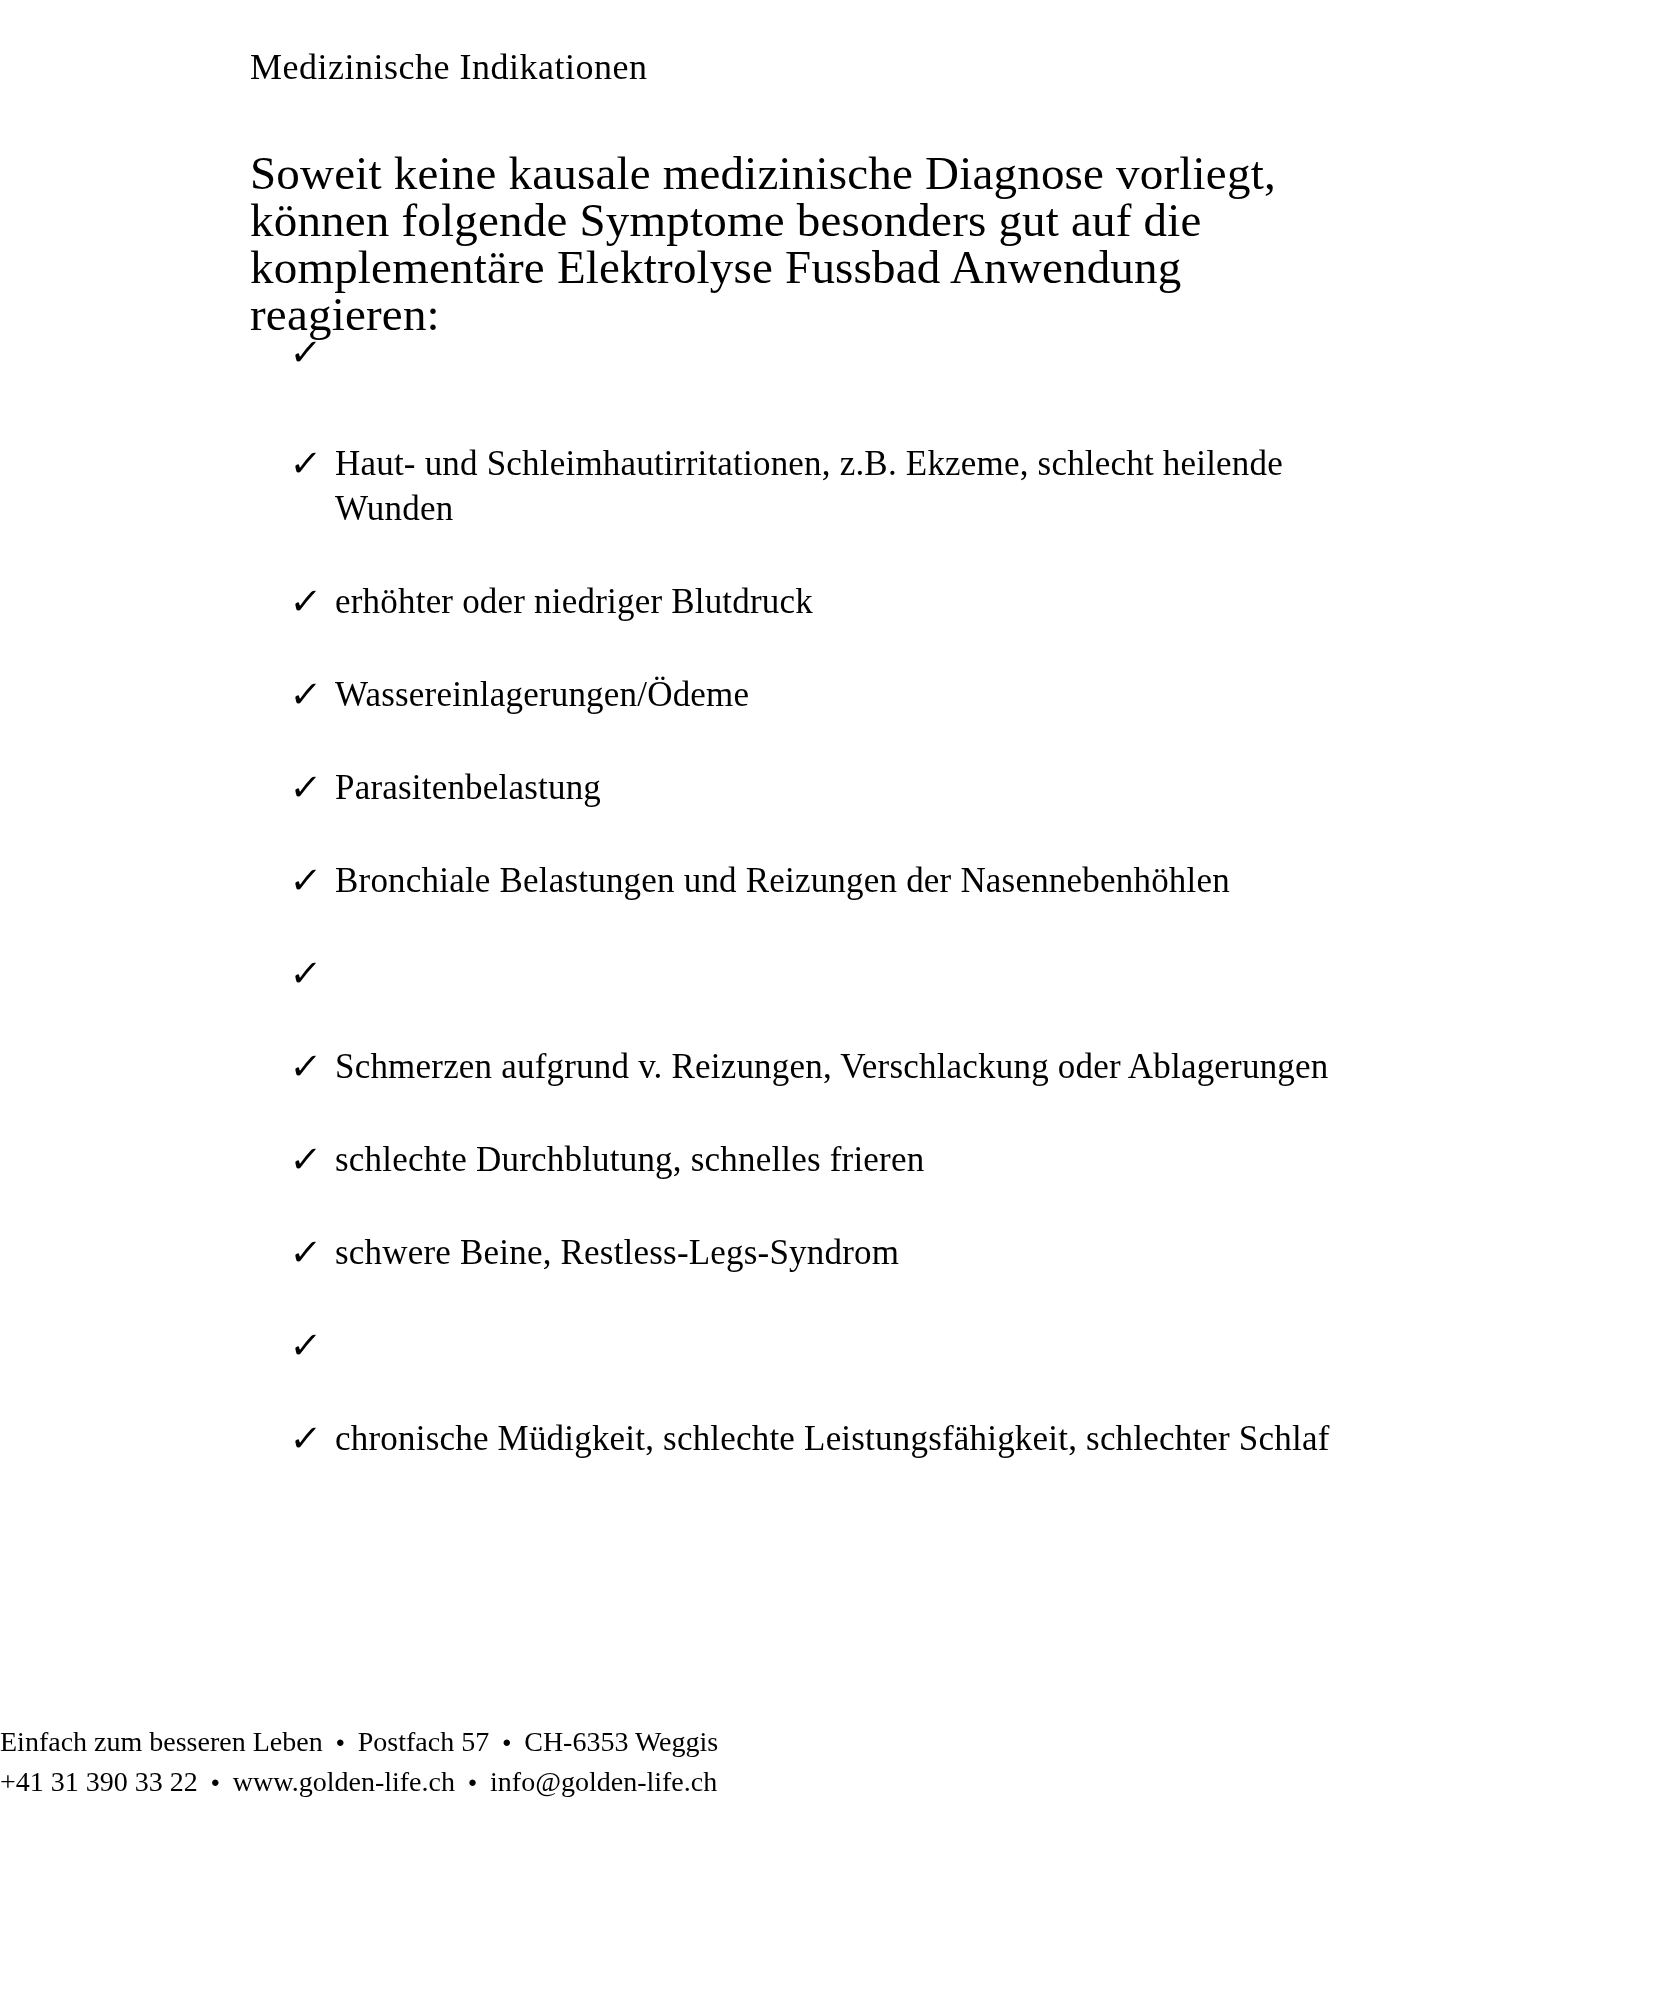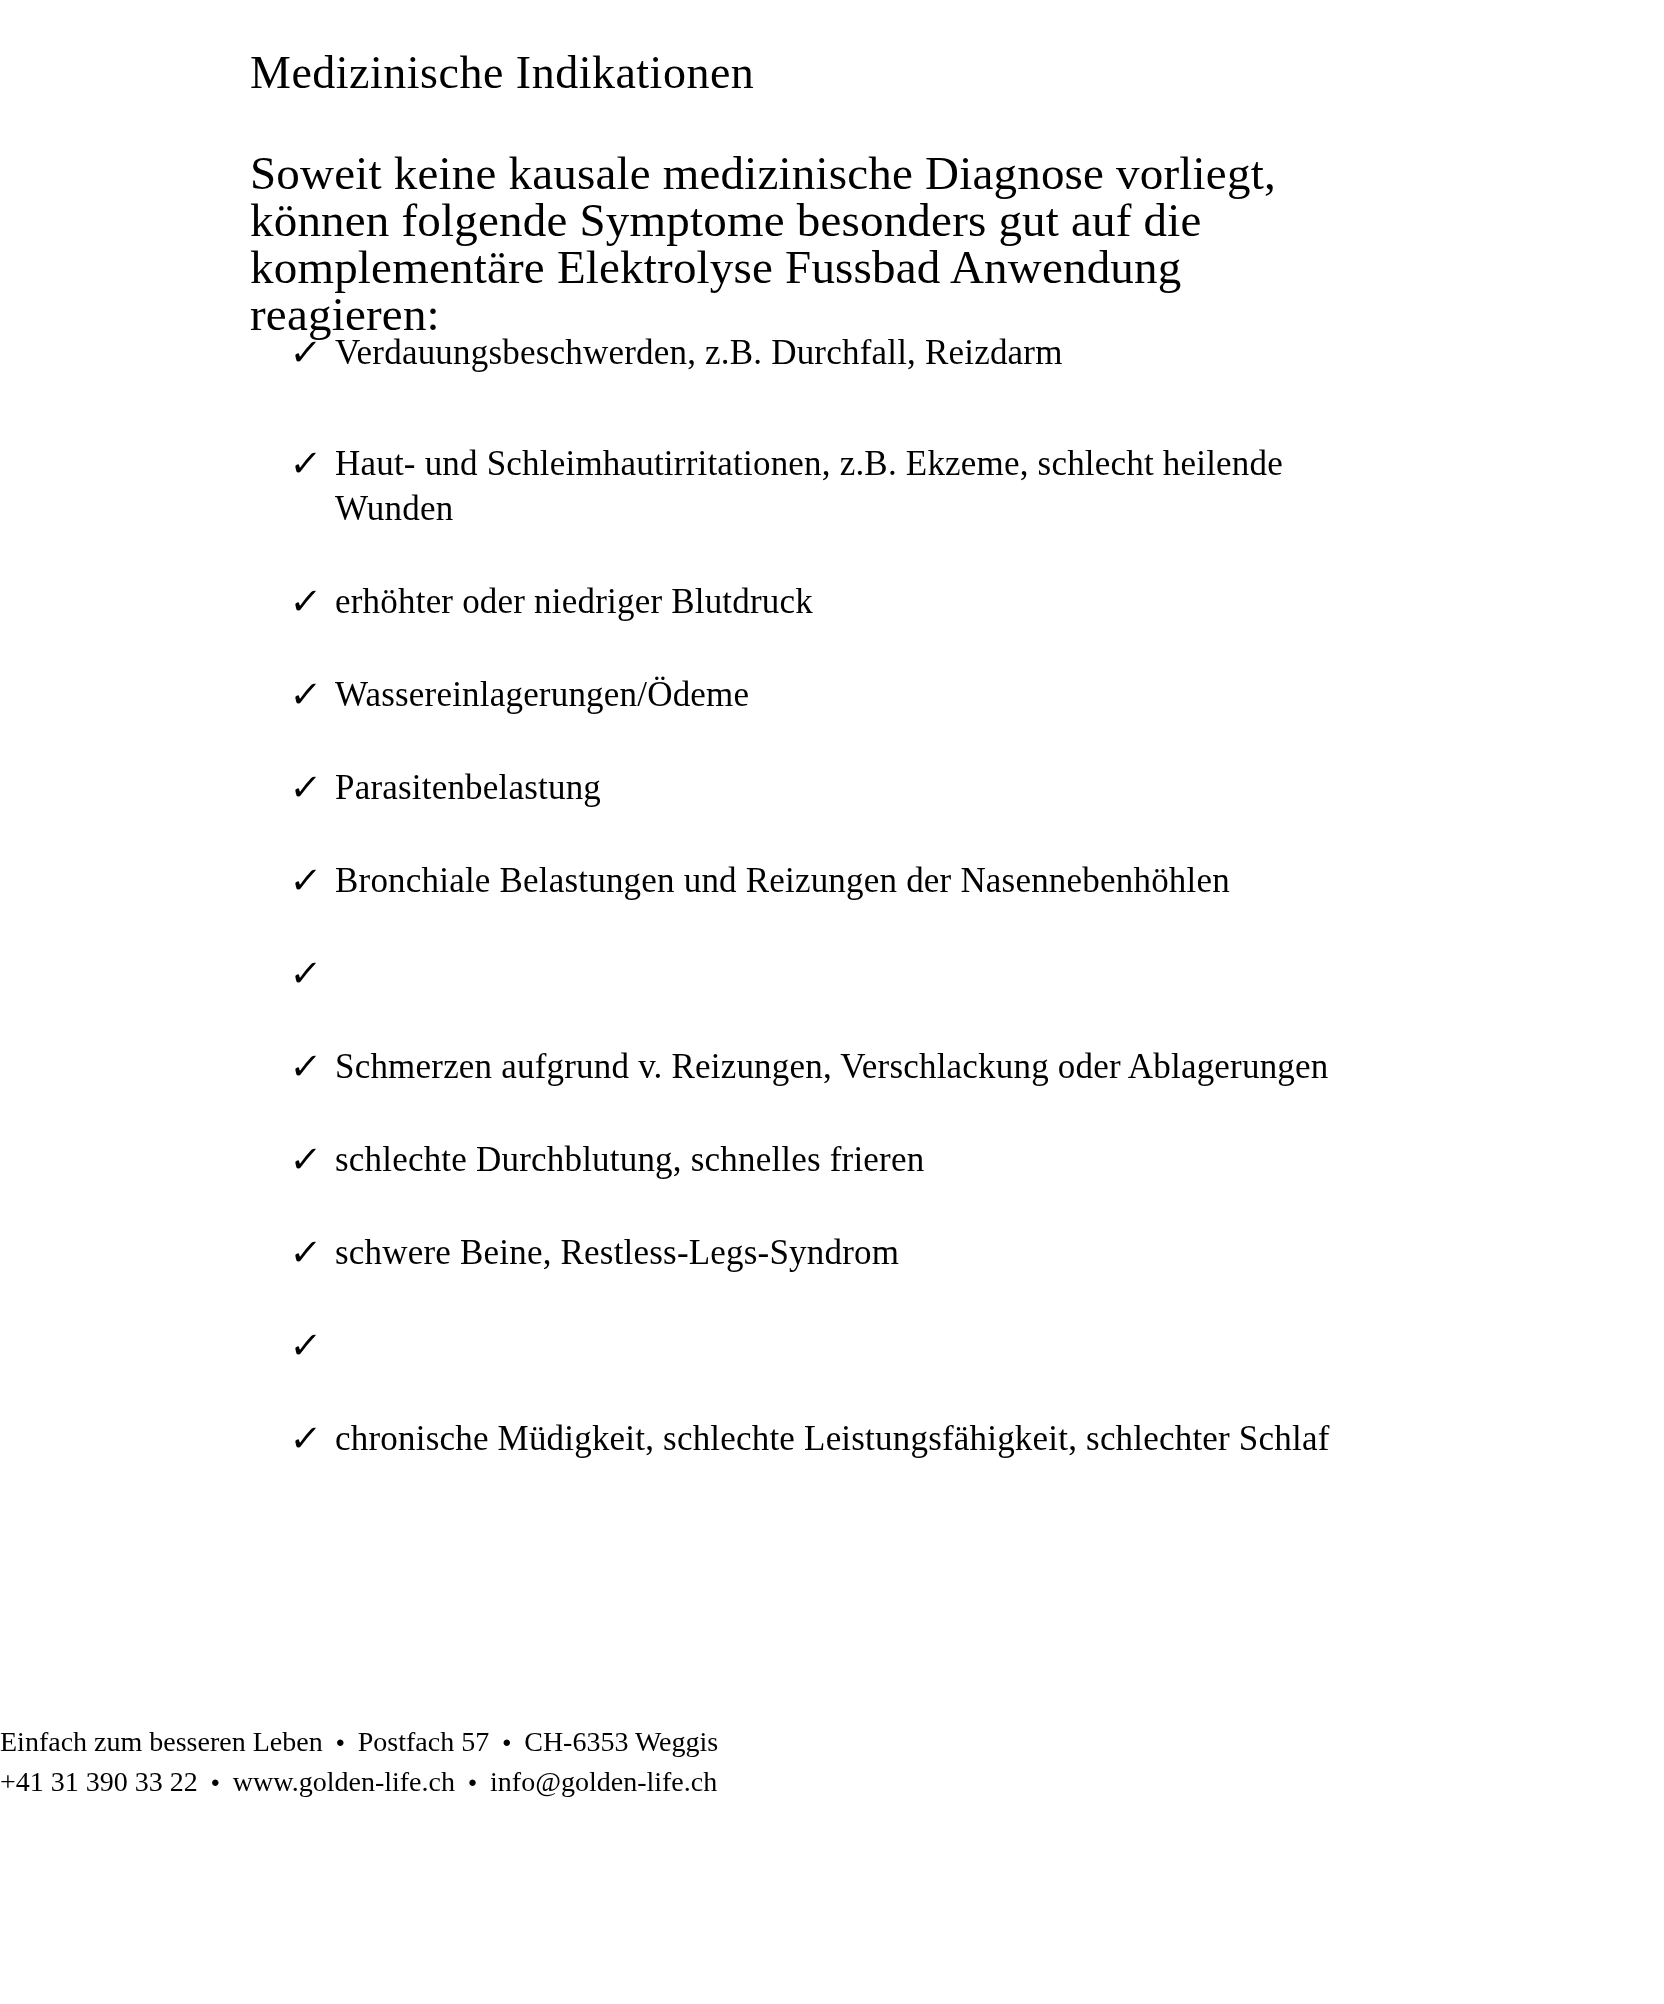--- a/index.html
+++ b/index.html
@@ -14,21 +14,21 @@
   }
   .page {
     position: absolute;
     inset: 0;
   }
   .doc-title {
     position: absolute;
     left: 250px;
     top: 46px;
     margin: 0;
-    font-size: 46px;
+    font-size: 36px;
     font-weight: normal;
     letter-spacing: 0.5px;
   }
   .intro {
     position: absolute;
     left: 250px;
     top: 150px;
     margin: 0;
     font-size: 47px;
     line-height: 47px;
@@ -83,21 +83,20 @@
 
 <div class="page">
 
   <h1 class="doc-title">Medizinische Indikationen</h1>
 
   <p class="intro">Soweit keine kausale medizinische Diagnose vorliegt, können folgende Symptome besonders gut auf die komplementäre Elektrolyse Fussbad Anwendung reagieren:</p>
 
   <ul class="symptom-list" id="symptom-list">
       <li>
         <span class="check">✓</span>
-        <span class="item-text">Verdauungsbeschwerden, z.B. Durchfall, Reizdarm</span>
       </li>
       <li>
         <span class="check">✓</span>
         <span class="item-text">Haut- und Schleimhautirritationen, z.B. Ekzeme, schlecht heilende Wunden</span>
       </li>
       <li>
         <span class="check">✓</span>
         <span class="item-text">erhöhter oder niedriger Blutdruck</span>
       </li>
       <li>

